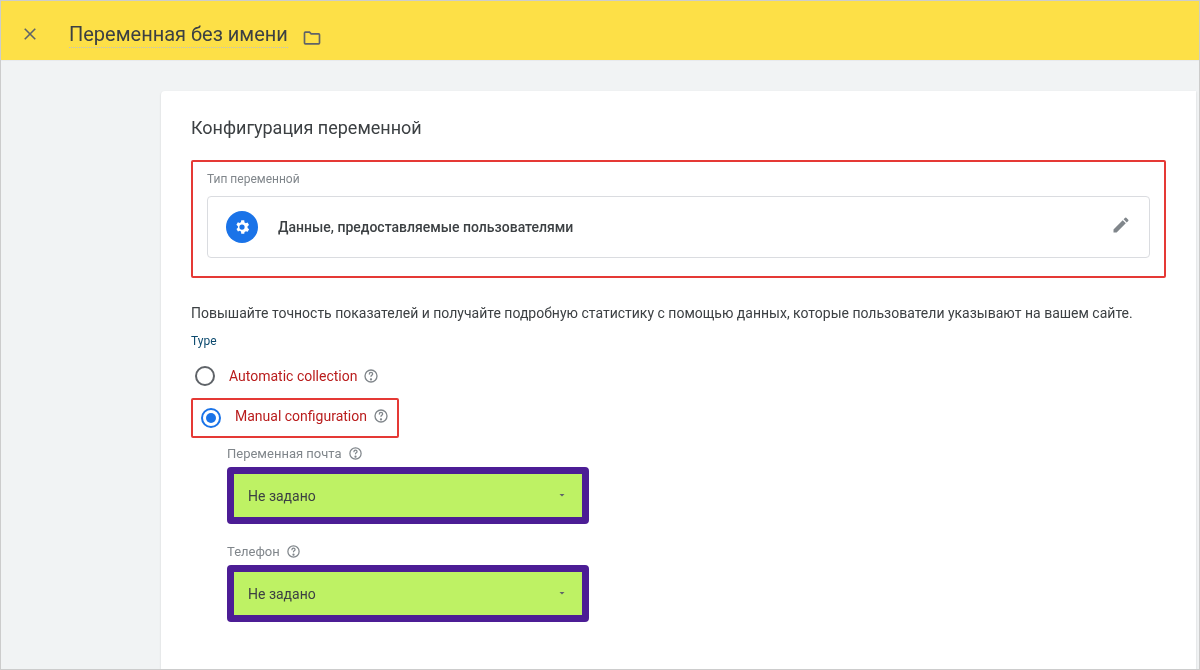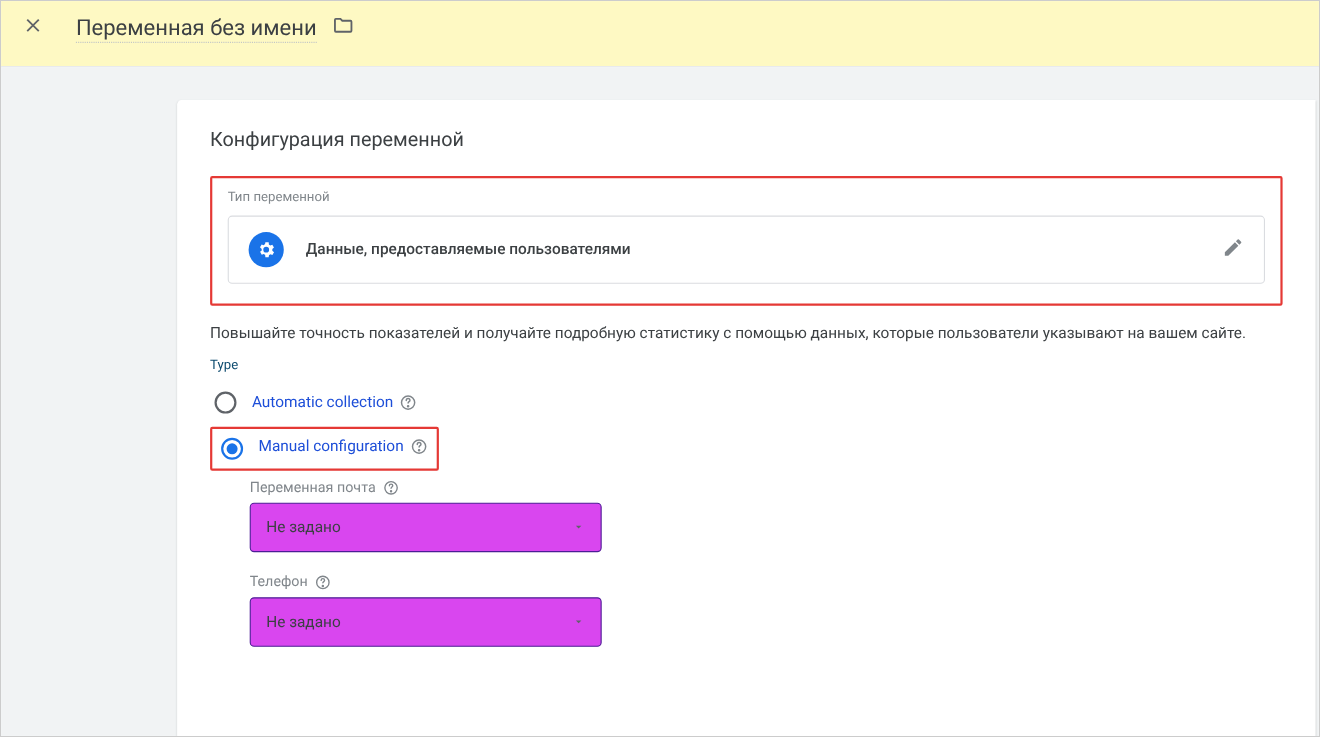--- a/index.html
+++ b/index.html
@@ -12,24 +12,24 @@
       background: #fff;
       color: #202124;
       width: 1200px;
       height: 670px;
       overflow: hidden;
       border: 1px solid #ccc;
     }
     
     .top-header {
       display: flex;
-      align-items: flex-start;
+      align-items: flex-end;
       padding: 12px 20px;
       border-bottom: 1px solid #e8eaed;
-      background: #fef9c3;
+      background: #fde047;
       height: 60px;
     }
     .close-x {
       color: #5f6368;
       font-size: 22px;
       cursor: pointer;
       margin-right: 30px;
     }
     .page-title {
       font-size: 20px;
@@ -60,21 +60,21 @@
       font-size: 18px;
       color: #3c4043;
       margin-bottom: 22px;
     }
     .highlight-red {
       border: 2px solid #e53935;
       border-radius: 2px;
     }
     .var-type-box {
       padding: 10px 14px 18px 14px;
-      margin-bottom: 14px;
+      margin-bottom: 24px;
     }
     .var-type-label {
       font-size: 12px;
       color: #80868b;
       margin-bottom: 10px;
     }
     .var-type-selector {
       display: flex;
       align-items: center;
       border: 1px solid #dadce0;
@@ -142,21 +142,21 @@
       border-color: #1a73e8;
     }
     .radio-dot {
       width: 10px;
       height: 10px;
       background: #1a73e8;
       border-radius: 50%;
     }
     .radio-label {
       font-size: 14px;
-      color: #1d4ed8;
+      color: #b91c1c;
       margin-right: 6px;
     }
     .help-circle {
       color: #80868b;
       display: inline-flex;
       cursor: pointer;
     }
     .manual-highlight {
       display: inline-flex;
       align-items: flex-start;
@@ -176,26 +176,26 @@
     }
     .field-label {
       font-size: 13px;
       color: #80868b;
       margin-right: 6px;
     }
     .select-box {
       display: flex;
       align-items: center;
       justify-content: space-between;
-      border: 1px solid #4c1d95;
+      border: 7px solid #4c1d95;
       border-radius: 4px;
       padding: 12px 14px;
-      width: 320px;
-      cursor: pointer;
-      background: #d946ef;
+      width: 362px;
+      cursor: pointer;
+      background: #bef264;
     }
     .select-value {
       font-size: 14px;
       color: #3c4043;
     }
     .dropdown-arrow {
       color: #5f6368;
     }
   </style>
 </head>

